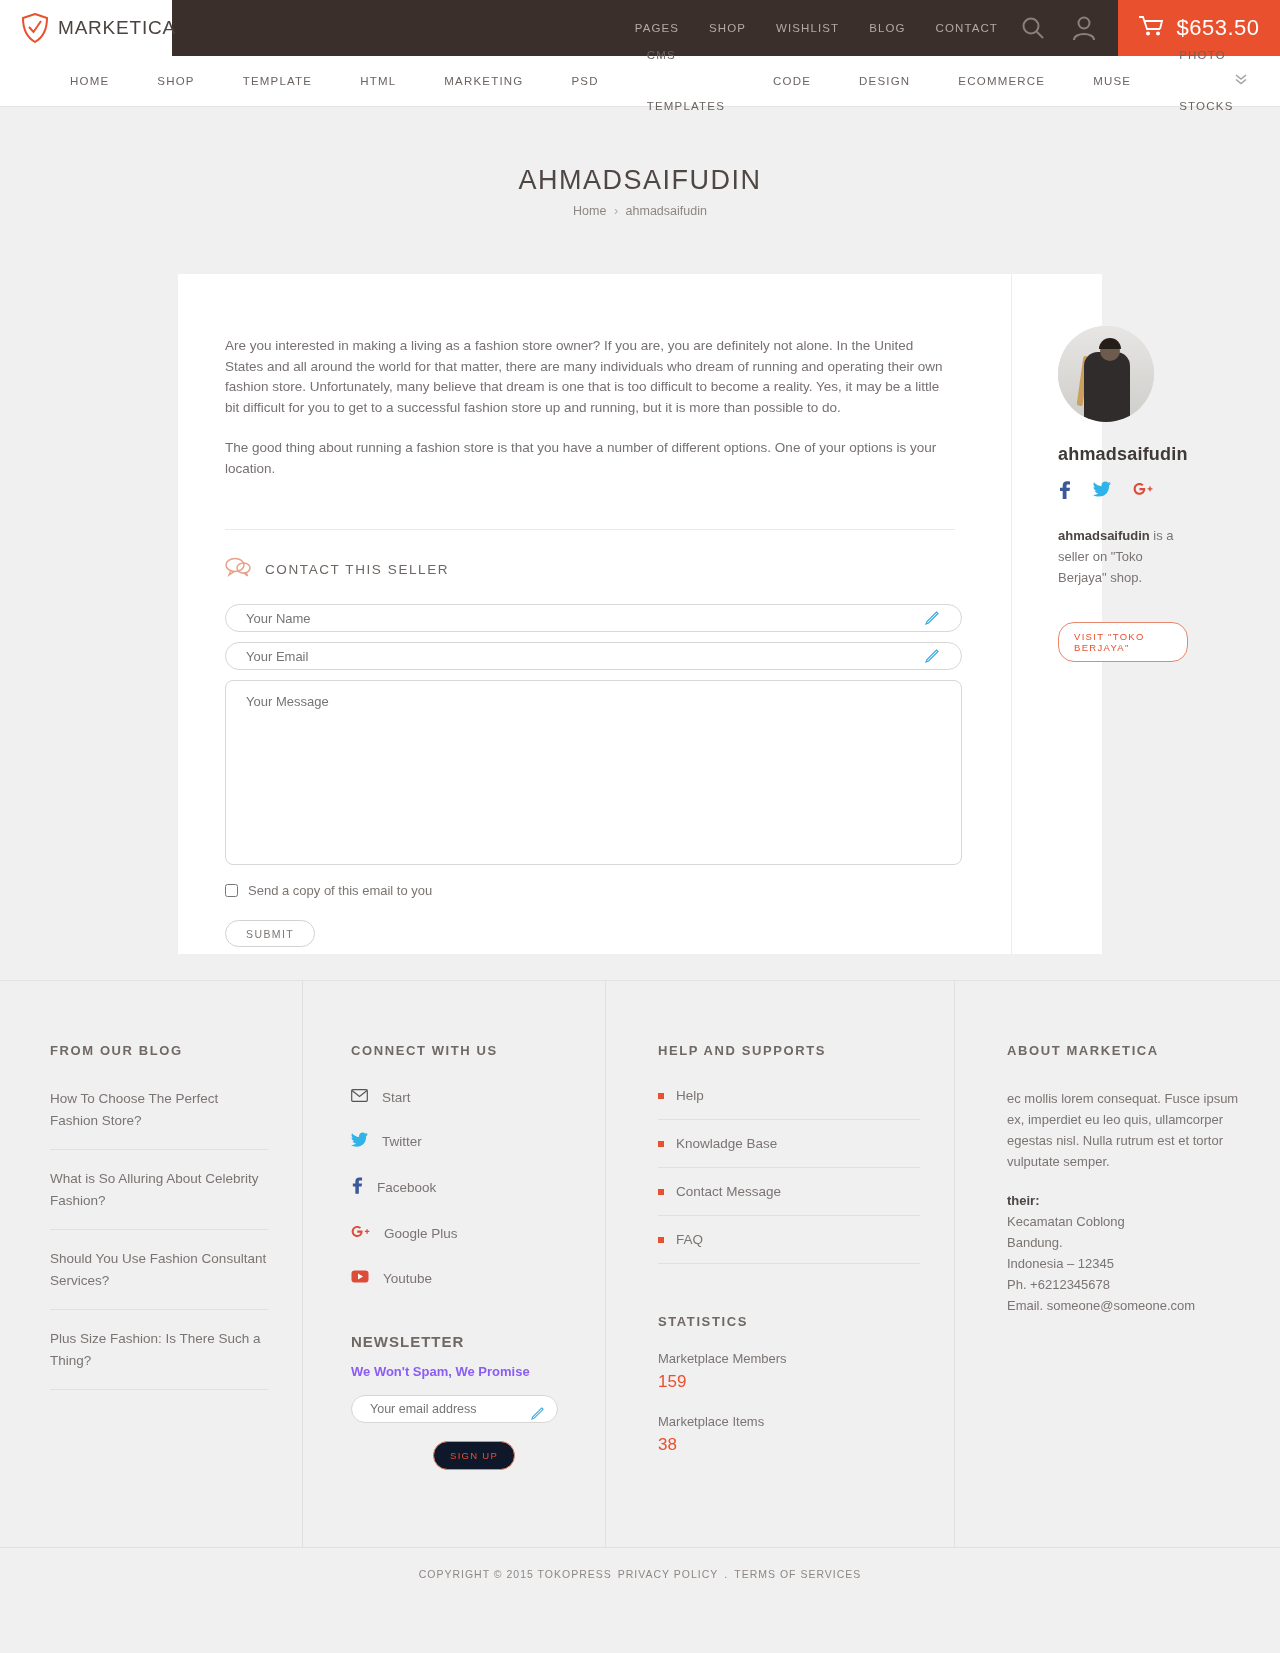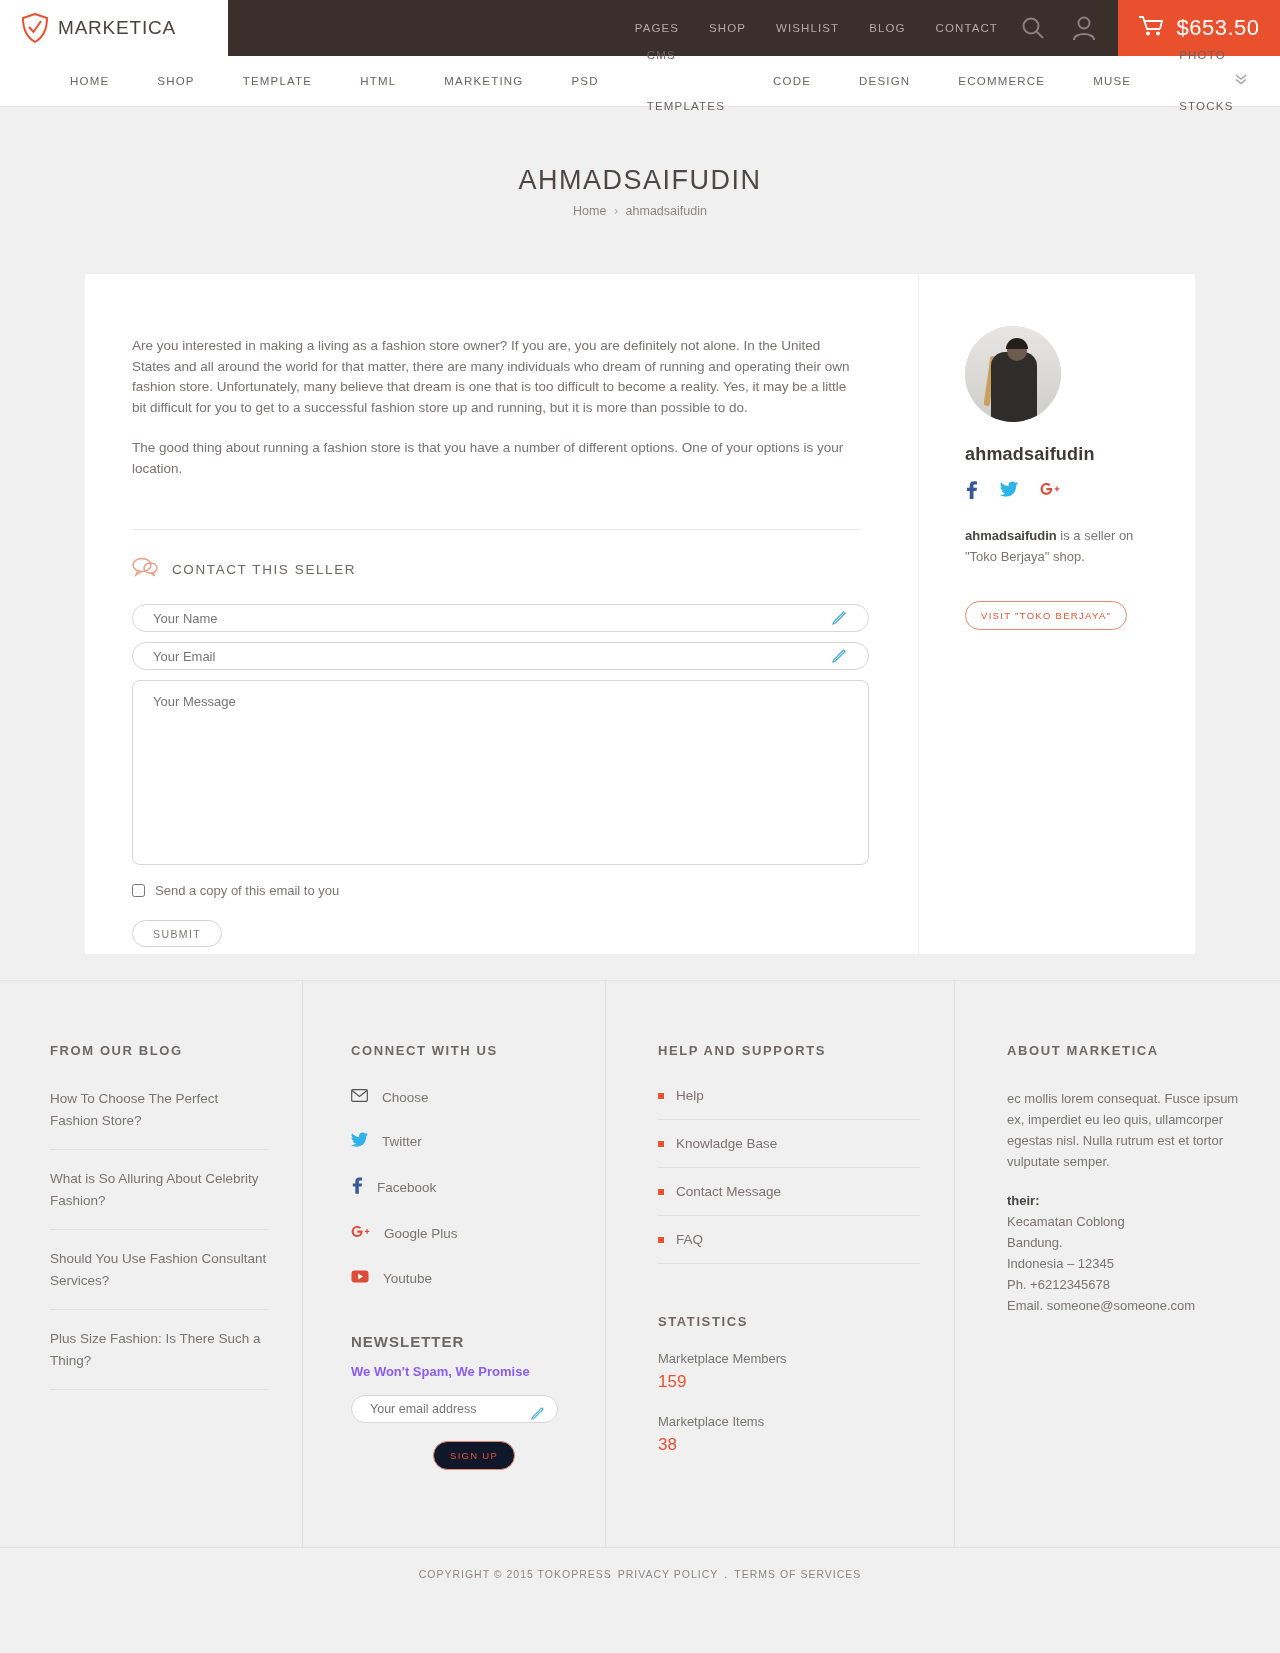--- a/index.html
+++ b/index.html
@@ -14,21 +14,21 @@
 
   
   .topbar {
     height: 56px;
     background: #3a2f2b;
     display: flex;
     align-items: stretch;
     position: relative;
   }
   .logo-box {
-    width: 228px;
+    width: 172px;
     background: #fff;
     display: flex;
     align-items: center;
     padding-left: 22px;
     gap: 10px;
   }
   .logo-mark { width: 26px; height: 30px; display: block; }
   .logo-text {
     font-size: 19px;
     letter-spacing: 0.8px;
@@ -99,21 +99,21 @@
     font-size: 27px;
     letter-spacing: 1.5px;
     color: #4e4744;
     font-weight: normal;
   }
   .crumbs { font-size: 12.5px; color: #8d8783; }
   .crumbs a { color: #8d8783; text-decoration: none; }
   .crumbs .sep { padding: 0 4px; color: #b0aaa7; }
 
   
-  .wrap { width: 1110px; margin: 0 auto; }
+  .wrap { width: 924px; margin: 0 auto; }
   .card { background: #fff; display: flex; min-height: 680px; }
   .card-main { width: 833px; padding: 62px 56px 0 47px; }
   .card-side {
     flex: 1;
     border-left: 1px solid #ededed;
     padding: 52px 30px 0 46px;
   }
 
   .para {
     font-size: 13.5px;
@@ -491,21 +491,21 @@
   <div class="fcol c2">
     <h4 class="fh">CONNECT WITH US</h4>
     <ul class="conn-list">
       <li>
         <span>
           <svg width="17" height="13" viewBox="0 0 17 13">
               <rect x="0.7" y="0.7" width="15.6" height="11.6" rx="1" fill="none" stroke="#555" stroke-width="1.2"></rect>
               <path d="M1 1.5 L8.5 7.5 L16 1.5" fill="none" stroke="#555" stroke-width="1.2"></path>
             </svg>
         </span>
-        <span class="lbl">Choose</span>
+        <span class="lbl">Start</span>
       </li>
       <li>
         <span>
           <svg width="17" height="15" viewBox="0 0 18 16">
               <path d="M18 2.1 C17.3 2.4 16.6 2.6 15.9 2.7 C16.6 2.3 17.1 1.6 17.4 0.8 C16.7 1.2 15.9 1.5 15.1 1.7 C14.4 0.9 13.4 0.5 12.3 0.5 C10.2 0.5 8.5 2.2 8.5 4.3 C8.5 4.6 8.5 4.9 8.6 5.2 C5.5 5 2.8 3.5 1 1.2 C0.7 1.8 0.5 2.5 0.5 3.2 C0.5 4.5 1.2 5.7 2.2 6.4 C1.6 6.4 1 6.2 0.5 5.9 C0.5 7.8 1.8 9.3 3.5 9.7 C3.2 9.8 2.8 9.8 2.4 9.8 C2.2 9.8 1.9 9.8 1.7 9.7 C2.2 11.2 3.6 12.3 5.3 12.3 C4 13.3 2.4 13.9 0.6 13.9 C0.4 13.9 0.2 13.9 0 13.9 C1.7 15 3.8 15.6 6 15.6 C13 15.6 16.1 9.9 16.1 5 C16.1 4.8 16.1 4.7 16.1 4.5 C16.9 4 17.5 3.1 18 2.1 Z" fill="#2fb3e8"></path>
             </svg>
         </span>
         <span class="lbl">Twitter</span>
       </li>
       <li>

